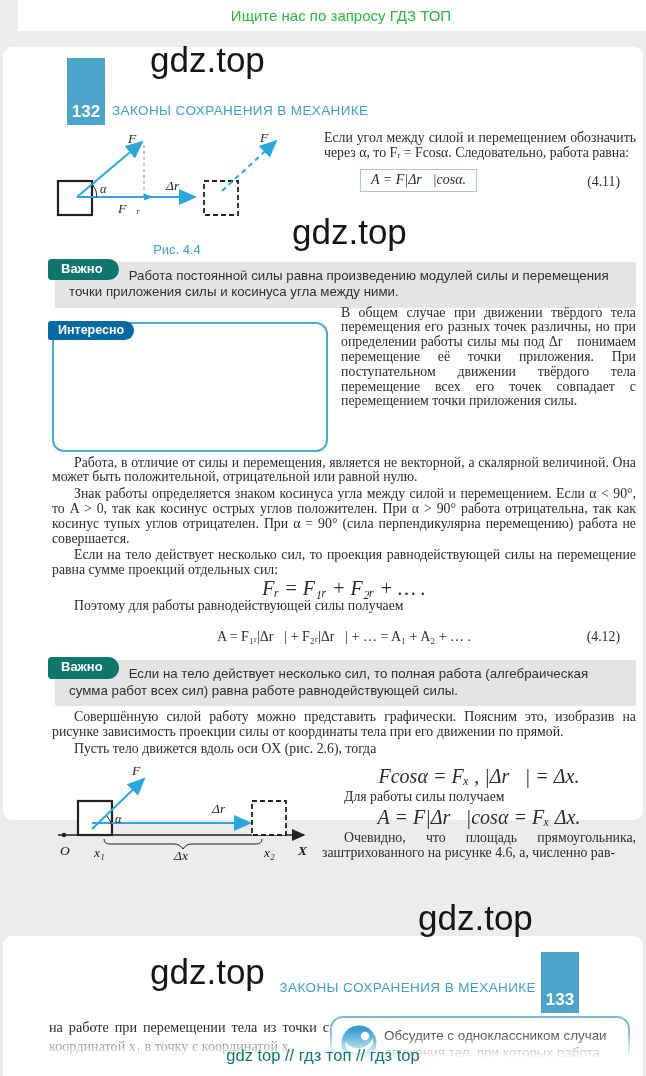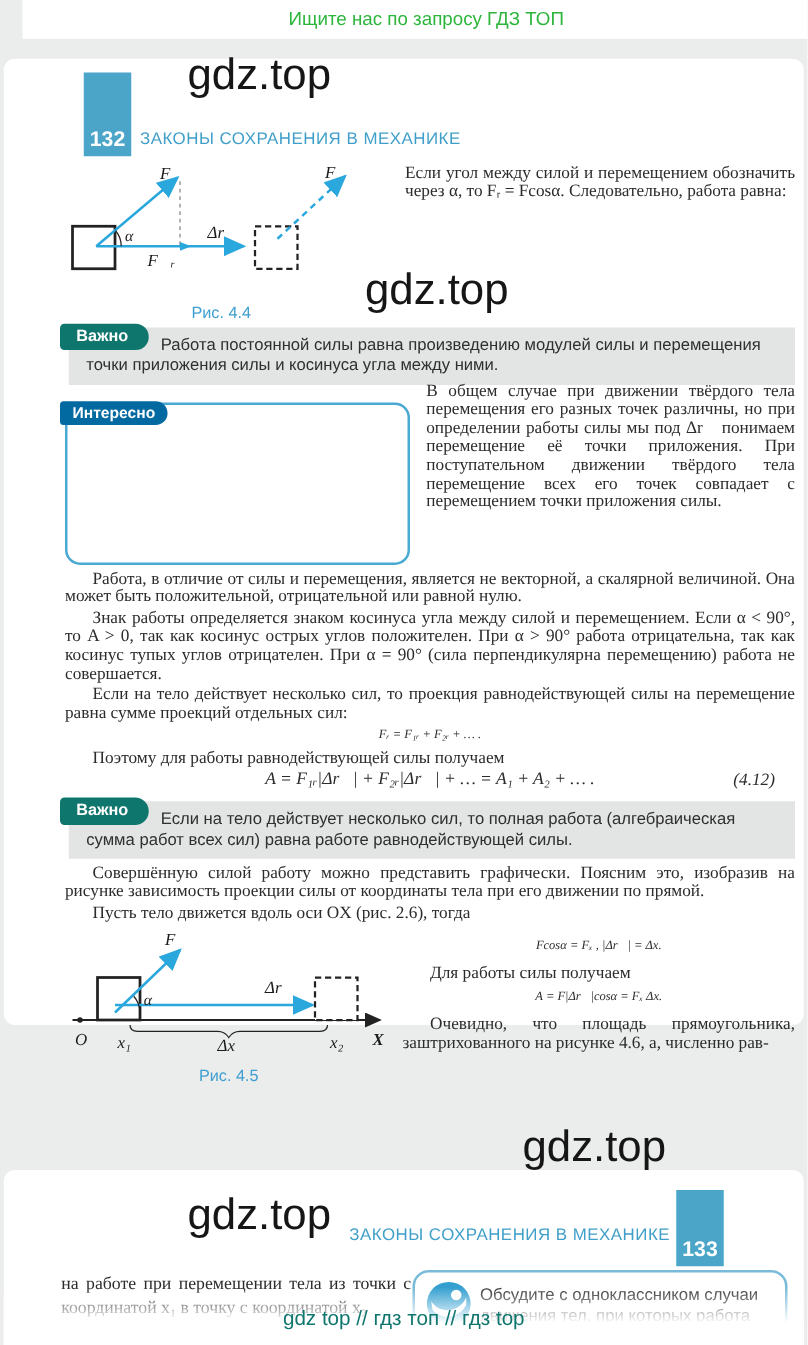--- a/index.html
+++ b/index.html
@@ -35,22 +35,22 @@
       text-align:center;margin-top:2px;}
   .cap44{width:250px;}
   .cap45{width:262px;}
   .introcol{flex:1;margin-left:4px;}
   .just{text-align:justify;}
   .ind{text-indent:22px;}
   .frow{position:relative;margin-top:8px;height:28px;}
   .fbox{display:inline-block;margin-left:36px;border:1px solid #a3c9de;padding:3px 10px 4px 10px;
       font-style:italic;font-size:14px;}
   .fnum{position:absolute;right:16px;top:6px;font-size:13.8px;}
-  .fcenter{text-align:center;font-style:italic;font-size:10px;margin:3px 0;}
-  .f412row{position:relative;text-align:center;font-style:italic;font-size:14px;margin:3px 0;}
+  .fcenter{text-align:center;font-style:italic;font-size:20px;margin:3px 0;}
+  .f412row{position:relative;text-align:center;font-size:14px;margin:16px 0;}
 
   .vazhno{background:#e3e4e4;margin-left:3px;margin-top:4px;padding:6px 10px 7px 14px;
       font-family:"Liberation Sans",sans-serif;font-size:13.3px;line-height:16.5px;color:#2f2f2f;}
   .vz-label{float:left;background:#0f766e;color:#fff;font-weight:bold;font-size:13px;
       padding:2px 16px 3px 13px;border-radius:4px 12px 12px 4px;margin:-9px 10px 0 -21px;}
   .vz2{margin-top:10px;}
 
   .row2{margin-top:0;}
   .intbox{width:252px;flex:none;border:2px solid #4aa9d3;border-radius:12px;margin-top:14px;
       padding:8px 9px 6px 11px;font-family:"Liberation Sans",sans-serif;font-size:12.6px;
@@ -118,20 +118,24 @@
           <text x="76" y="12">F⃗</text>
           <text x="208" y="11">F⃗</text>
           <text x="66" y="82">F⃗ᵣ</text>
           <text x="114" y="59">Δr⃗</text>
           <text class="greek" x="48" y="62">α</text>
         </svg>
         <div class="figcap cap44">Рис. 4.4</div>
       </div>
       <div class="introcol">
         <div class="just">Если угол между силой и перемещением обозначить через α, то Fᵣ = Fcosα. Следовательно, работа равна:</div>
+        <div class="frow">
+          <span class="fbox">A = F|Δr⃗|cosα.</span>
+          <span class="fnum">(4.11)</span>
+        </div>
       </div>
     </div>
 
     <div class="vazhno">
       <span class="vz-label">Важно</span>
       <span>Работа постоянной силы равна произведению модулей силы и перемещения точки приложения силы и косинуса угла между ними.</span>
     </div>
 
     <div class="row row2">
       <div class="intbox">
@@ -179,21 +183,20 @@
           <path d="M52,76 Q52,81 58,81 L122,81 Q128,81 131,86 Q134,81 140,81 L204,81 Q210,81 210,76" fill="none" stroke="#222" stroke-width="1"></path>
           <text x="80" y="12">F⃗</text>
           <text x="160" y="50">Δr⃗</text>
           <text class="greek" x="63" y="60">α</text>
           <text x="8" y="92">O</text>
           <text x="42" y="94">x₁</text>
           <text x="212" y="94">x₂</text>
           <text x="122" y="97">Δx</text>
           <text x="246" y="92" style="font-weight:bold">X</text>
         </svg>
-        <div class="figcap cap45">Рис. 4.5</div>
       </div>
       <div class="col3">
         <div class="fcenter">Fcosα = Fₓ ,   |Δr⃗| = Δx.</div>
         <div class="just ind">Для работы силы получаем</div>
         <div class="fcenter">A = F|Δr⃗|cosα = Fₓ Δx.</div>
         <div class="just ind">Очевидно, что площадь прямоугольника, заштрихованного на рисунке 4.6, а, численно рав-</div>
       </div>
     </div>
 
   </div>

